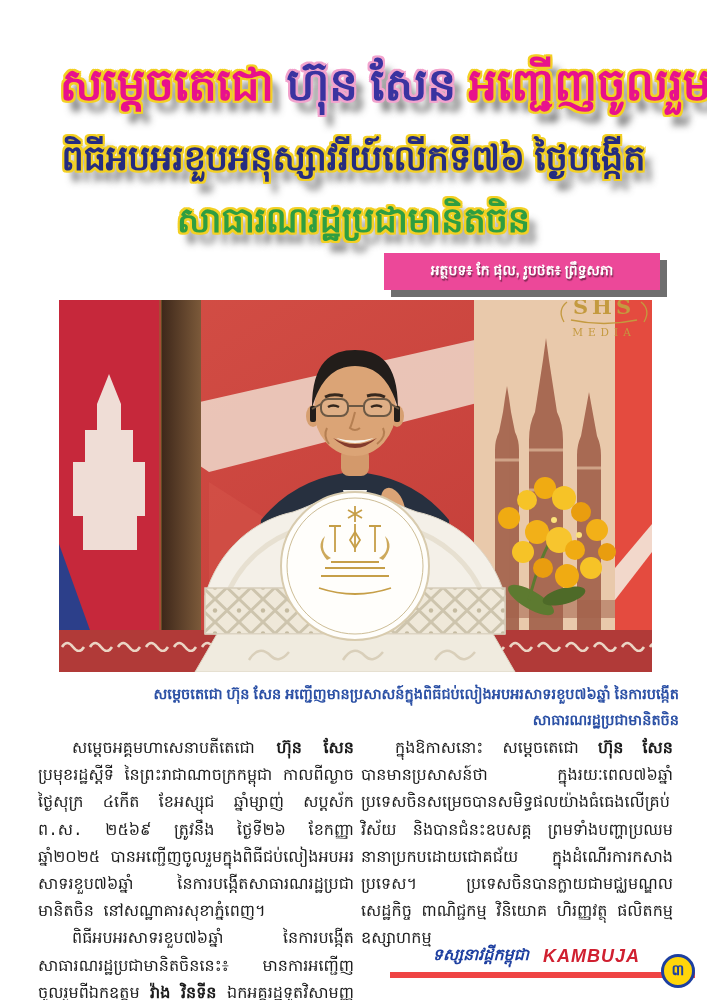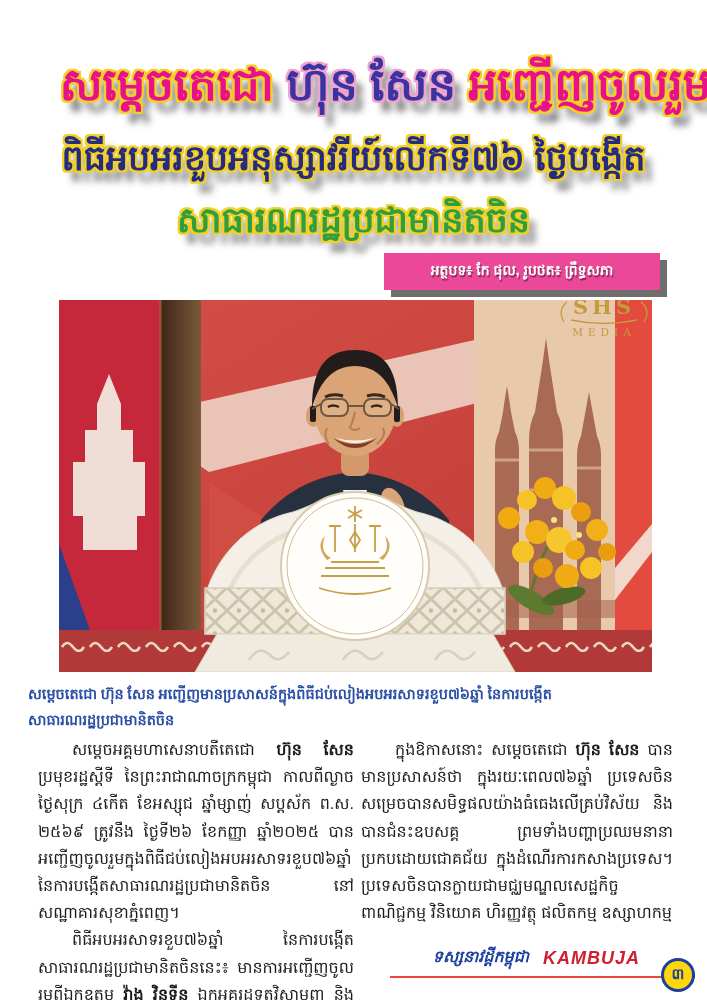--- a/index.html
+++ b/index.html
@@ -30,34 +30,34 @@
     box-shadow:7px 7px 0 rgba(62,62,62,.75);
     display:flex;align-items:center;justify-content:center;
     color:#ffffff;font-weight:bold;font-size:14px;
     text-shadow:1px 1.5px 1px rgba(0,0,0,.45);
   }
   
   .photo{position:absolute;left:59px;top:300px;width:593px;height:356px;}
   .photo svg{display:block;}
   
   .caption{
-    position:absolute;top:681px;left:28px;right:28px;text-align:left;
-    color:#2b50a5;font-size:14.5px;line-height:1.8;font-weight:600;font-family:Liberation Serif, serif;
+    position:absolute;top:681px;left:28px;right:28px;text-align:right;
+    color:#2b50a5;font-size:14.5px;line-height:1.8;font-weight:600;
   }
   
   .col{position:absolute;top:736px;font-size:16px;line-height:1.7;color:#1c1c1c;text-align:justify;}
   .col p{margin:0;}
-  .col p.indent{text-indent:34px;}
+  .col p.indent{text-indent:34px;font-family:Liberation Mono, monospace;}
   .col-left{left:38px;width:316px;}
   .col-right{left:361px;width:312px;}
   .bold-name{font-weight:bold;}
   
   .footer{
     position:absolute;right:12px;bottom:22px;width:305px;height:38px;
-    border-bottom:2px solid #ef4444;box-sizing:border-box;
+    border-bottom:6px solid #ef4444;box-sizing:border-box;
     display:flex;align-items:center;justify-content:flex-end;gap:14px;
     padding-right:55px;
   }
   .footer-khmer{color:#1d3fa0;font-style:italic;font-weight:bold;font-size:16px;}
   .footer-latin{color:#d02030;font-style:italic;font-weight:bold;font-size:18px;letter-spacing:1px;}
   .page-circle{
     position:absolute;right:0;bottom:-16px;width:34px;height:34px;border-radius:50%;
     background:#ffd60a;border:3px solid #1d3fa0;box-sizing:border-box;
     display:flex;align-items:center;justify-content:center;
     color:#1d3fa0;font-weight:bold;font-size:15px;

